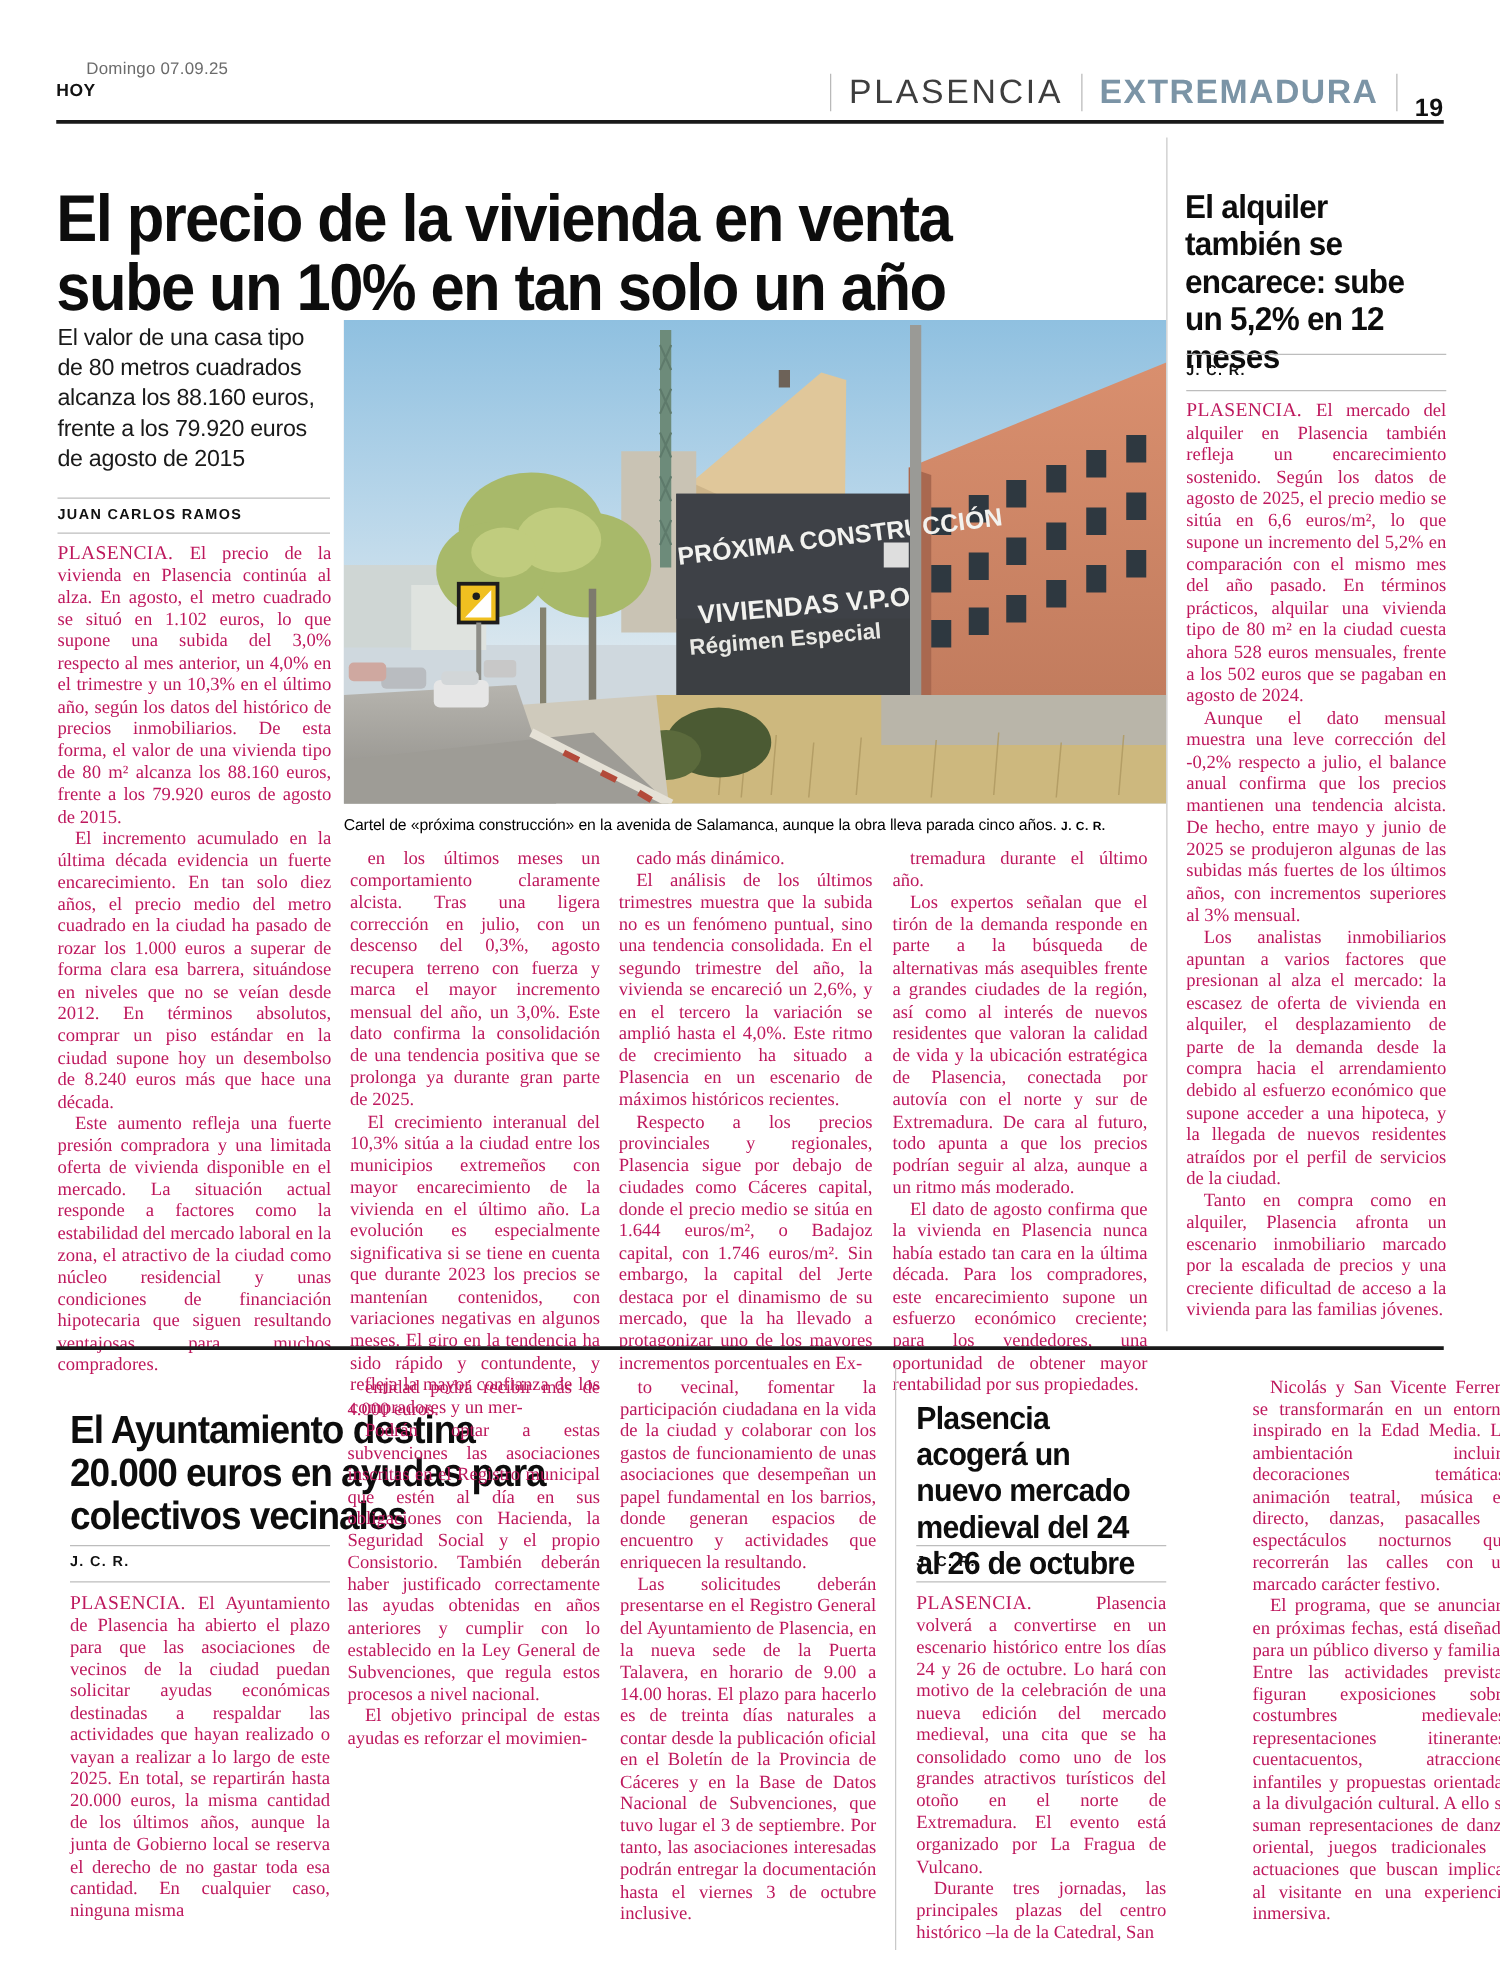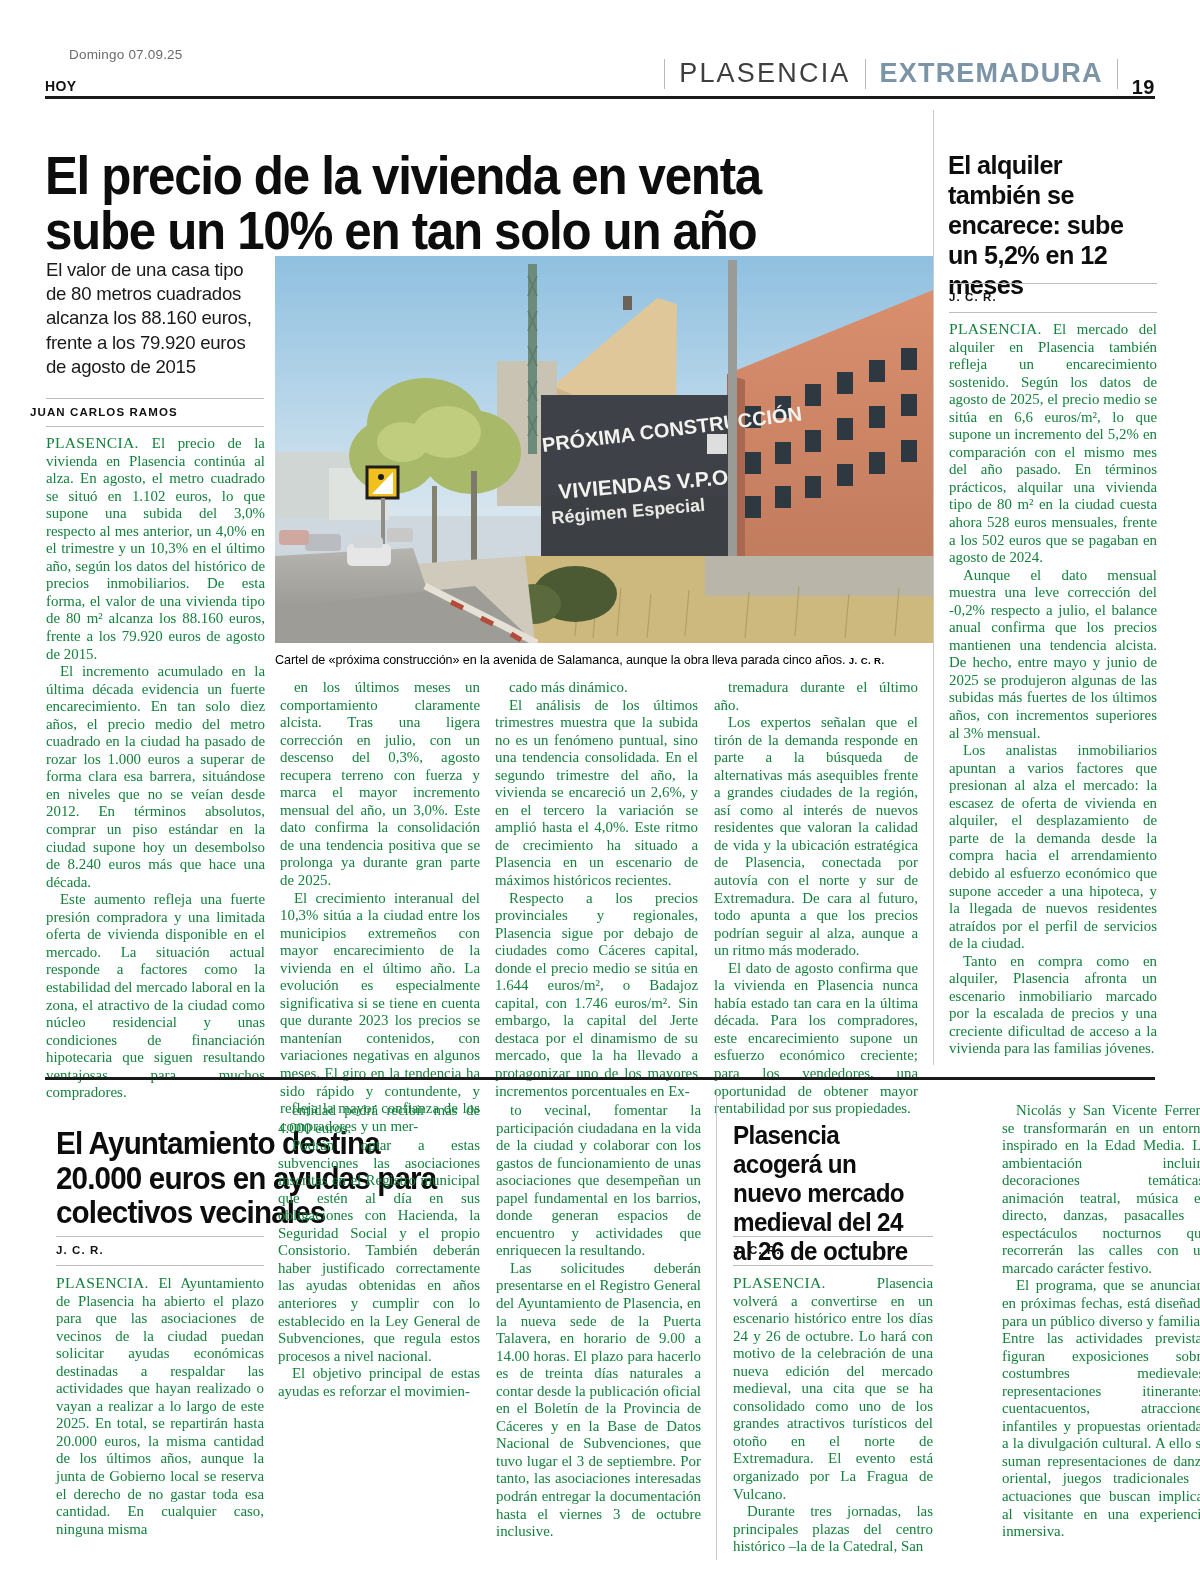--- a/index.html
+++ b/index.html
@@ -9,21 +9,21 @@
     font-family:"Liberation Serif",serif;
     color:#141414;
     -webkit-font-smoothing:antialiased;
   }
   .page{position:relative;width:1200px;height:1575px;overflow:hidden;background:#fff;}
 
   
   .masthead{position:absolute;left:45px;top:46px;width:1110px;height:46px;}
   .mh-left{position:absolute;left:0;top:0;font-family:"Liberation Sans",sans-serif;}
   .mh-date{font-size:13.5px;color:#6b6b6b;letter-spacing:.2px;line-height:17px;margin-left:24px;}
-  .mh-hoy{font-size:14px;font-weight:bold;color:#111;letter-spacing:.4px;line-height:17px;margin-top:15px;}
+  .mh-hoy{font-size:14px;font-weight:bold;color:#111;letter-spacing:.4px;line-height:17px;margin-top:1px;}
   .mh-right{position:absolute;right:0;top:2px;display:flex;align-items:center;gap:0;
             font-family:"Liberation Sans",sans-serif;justify-content:space-between;}
   .mh-rule{display:inline-block;width:1px;height:30px;background:#b9b9b9;margin:0 14px;}
   .mh-plasencia{font-size:27px;color:#3e3e3e;letter-spacing:2.2px;font-weight:300;}
   .mh-extremadura{font-size:27px;color:#7b94a6;letter-spacing:1.2px;font-weight:bold;}
   .mh-page{font-size:20px;font-weight:bold;color:#111;letter-spacing:.5px;margin-top:28px;}
   .mh-topline{position:absolute;left:45px;top:96px;width:1110px;height:2.5px;background:#1a1a1a;}
 
   
   .hl-main{
@@ -53,21 +53,21 @@
     position:absolute;font-family:"Liberation Sans",sans-serif;font-weight:bold;
     font-size:11.5px;letter-spacing:1.1px;color:#111;
   }
 
   
   .col{
     position:absolute;
     font-family:"Liberation Serif",serif;
     font-size:14.9px;line-height:17.55px;
     text-align:justify;text-justify:inter-word;
-    color:#15803d;hyphens:none;
+    color:#be185d;hyphens:none;
   }
   .col p{margin:0;text-indent:14px;}
   .col p.first{text-indent:0;}
   .dateline{font-variant:small-caps;font-size:15.6px;letter-spacing:.3px;}
 
   
   .photo{position:absolute;left:275px;top:256px;width:658px;height:387px;overflow:hidden;background:#cfd8de;}
   .caption{
     position:absolute;left:275px;top:652px;width:658px;
     font-family:"Liberation Sans",sans-serif;font-size:12.6px;line-height:16px;
@@ -109,21 +109,21 @@
   </div>
   <div class="mh-topline"></div>
 
   <h1 class="hl-main">El precio de la vivienda en venta sube un 10% en tan solo un año</h1>
 
   <h2 class="hl-side">El alquiler también se encarece: sube un 5,2% en 12 meses</h2>
   <div class="vrule-side"></div>
 
   <div class="lead">El valor de una casa tipo de 80 metros cuadrados alcanza los 88.160 euros, frente a los 79.920 euros de agosto de 2015</div>
   <div class="byline-rule" style="left:46px;top:398px;width:218px;"></div>
-  <div class="byline" style="left:30px;top:406px;">JUAN CARLOS RAMOS</div>
+  <div class="byline" style="left:46px;top:406px;">JUAN CARLOS RAMOS</div>
   <div class="byline-rule" style="left:46px;top:426px;width:218px;"></div>
 
   <div class="photo">
     <svg width="658" height="387" viewBox="0 0 658 387" preserveAspectRatio="none">
       <defs>
         <linearGradient id="sky" x1="0" y1="0" x2="0" y2="1">
           <stop offset="0%" stop-color="#8fc0e0"></stop>
             <stop offset="60%" stop-color="#bad7ea"></stop>
             <stop offset="100%" stop-color="#d8e6ee"></stop>
         </linearGradient>

